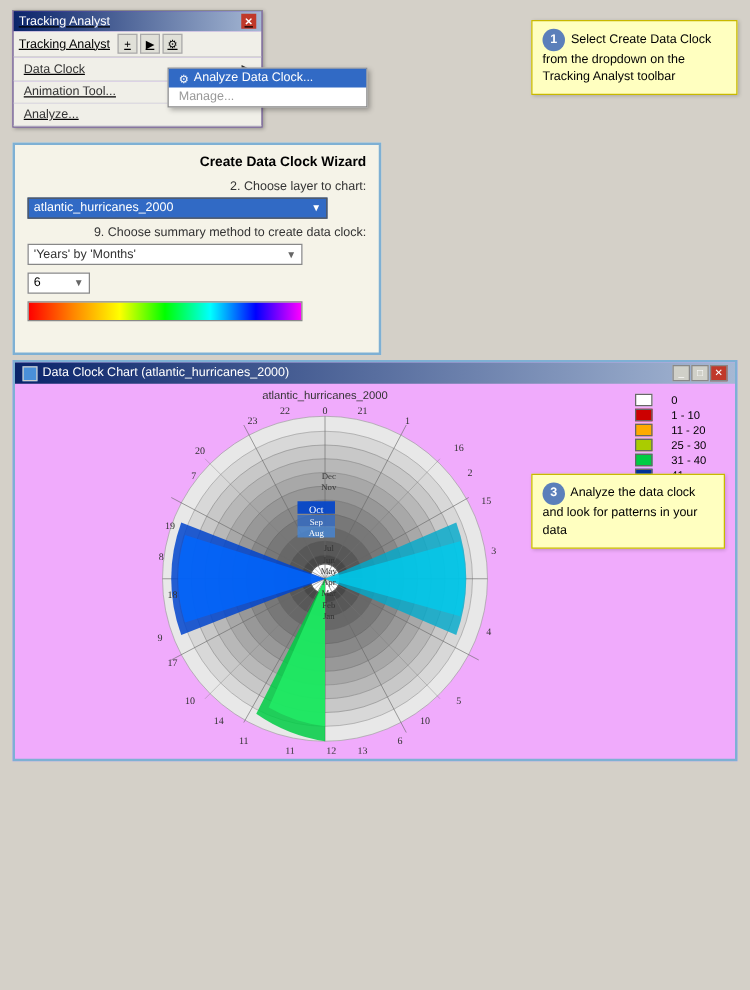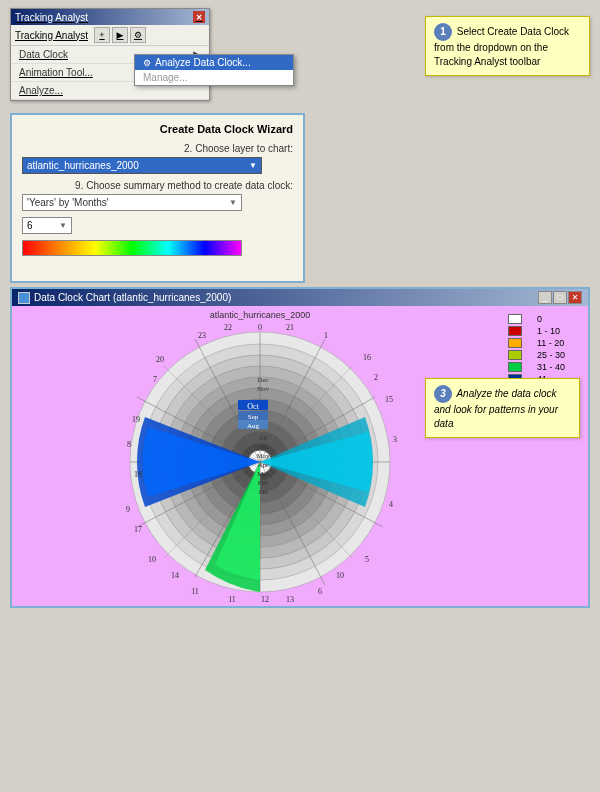--- a/index.html
+++ b/index.html
@@ -125,21 +125,20 @@
     }
     .callout-2 {
       top: 170px;
       right: 10px;
       width: 160px;
     }
     .callout-3 {
       top: 265px;
       right: 10px;
       width: 155px;
-      font-style: italic;
     }
     .circle-badge {
       background: #5b7fba;
       color: white;
       border-radius: 50%;
       width: 18px;
       height: 18px;
       display: inline-flex;
       align-items: center;
       justify-content: center;

